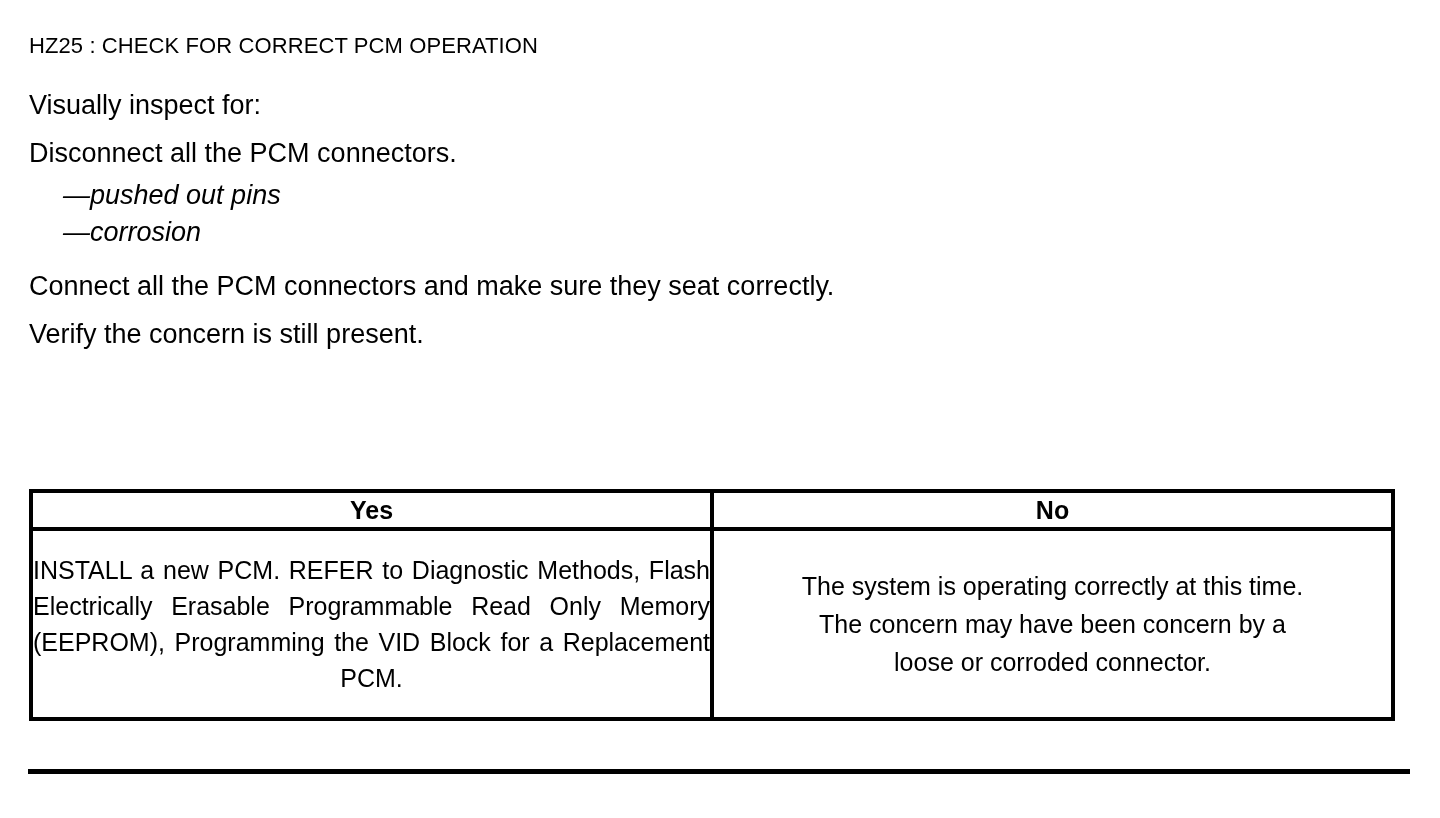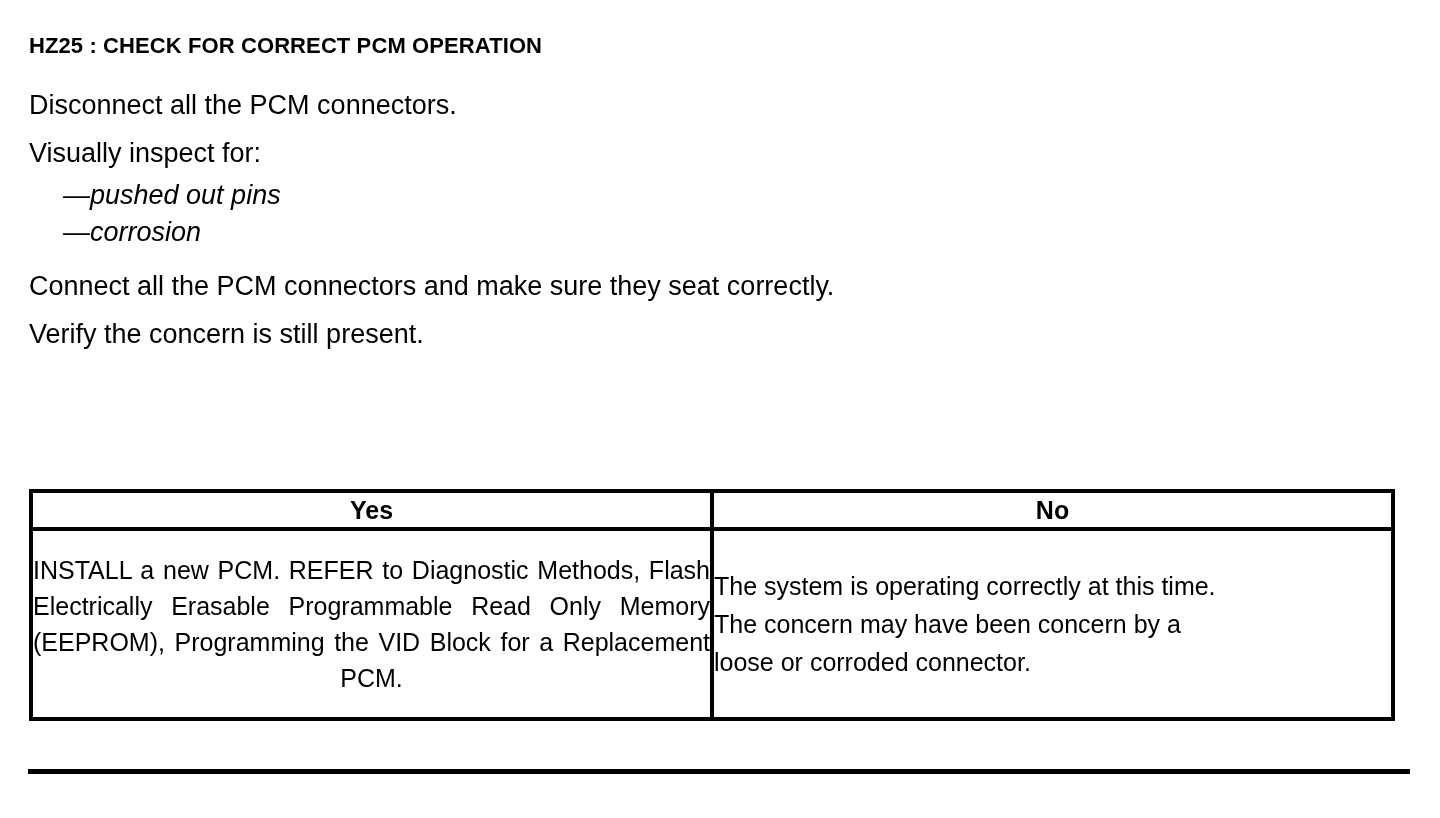--- a/index.html
+++ b/index.html
@@ -25,21 +25,21 @@
     width: 1440px;
     height: 818px;
   }
 
   
   .step-heading {
     position: absolute;
     left: 29px;
     top: 33px;
     font-size: 22px;
-    font-weight: bold;
+    font-weight: normal;
     letter-spacing: 0.1px;
     line-height: 26px;
     white-space: nowrap;
   }
 
   
   .instructions {
     position: absolute;
     left: 29px;
     top: 81px;
@@ -102,21 +102,21 @@
     text-align: justify;
     text-align-last: center;
     padding: 4px 2px 4px 2px;
     vertical-align: top;
     hyphens: none;
   }
   .cell-no {
     height: 186px;
     font-size: 25px;
     line-height: 38px;
-    text-align: left;
+    text-align: center;
     padding: 4px 2px 4px 6px;
     vertical-align: middle;
   }
   .cell-no .no-line {
     white-space: nowrap;
   }
 
   
   .bottom-rule {
     position: absolute;
@@ -129,23 +129,23 @@
 </style>
 </head>
 <body>
 
 <div class="page">
 
   <div class="step-heading">HZ25 : CHECK FOR CORRECT PCM OPERATION</div>
 
   <div class="instructions">
 
+    <div class="instr-line">Visually inspect for:</div>
+
     <div class="instr-line">Disconnect all the PCM connectors.</div>
-
-    <div class="instr-line">Visually inspect for:</div>
 
     <div class="sub-list">
       <div class="sub-line">—pushed out pins</div>
       <div class="sub-line">—corrosion</div>
     </div>
 
     <div class="spacer-after-sub"></div>
 
     <div class="instr-line">Connect all the PCM connectors and make sure they seat correctly.</div>
 

